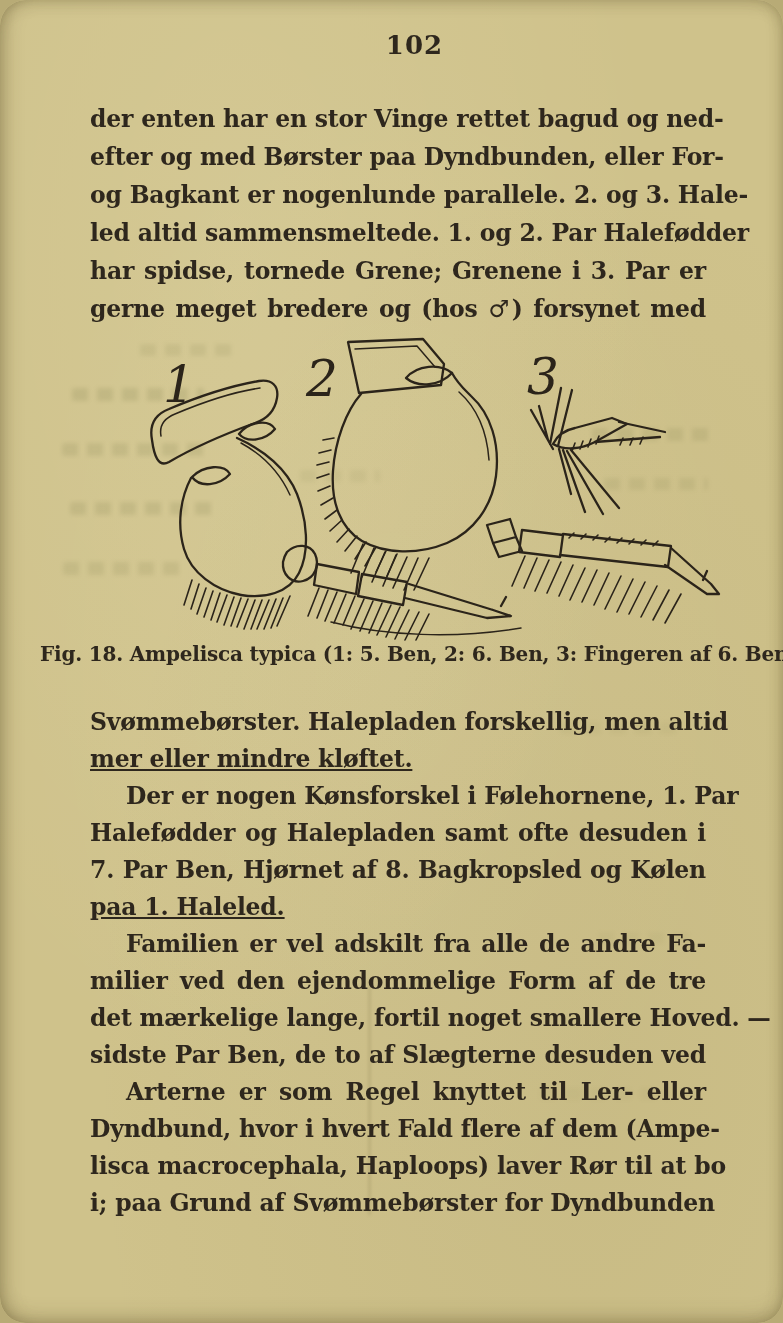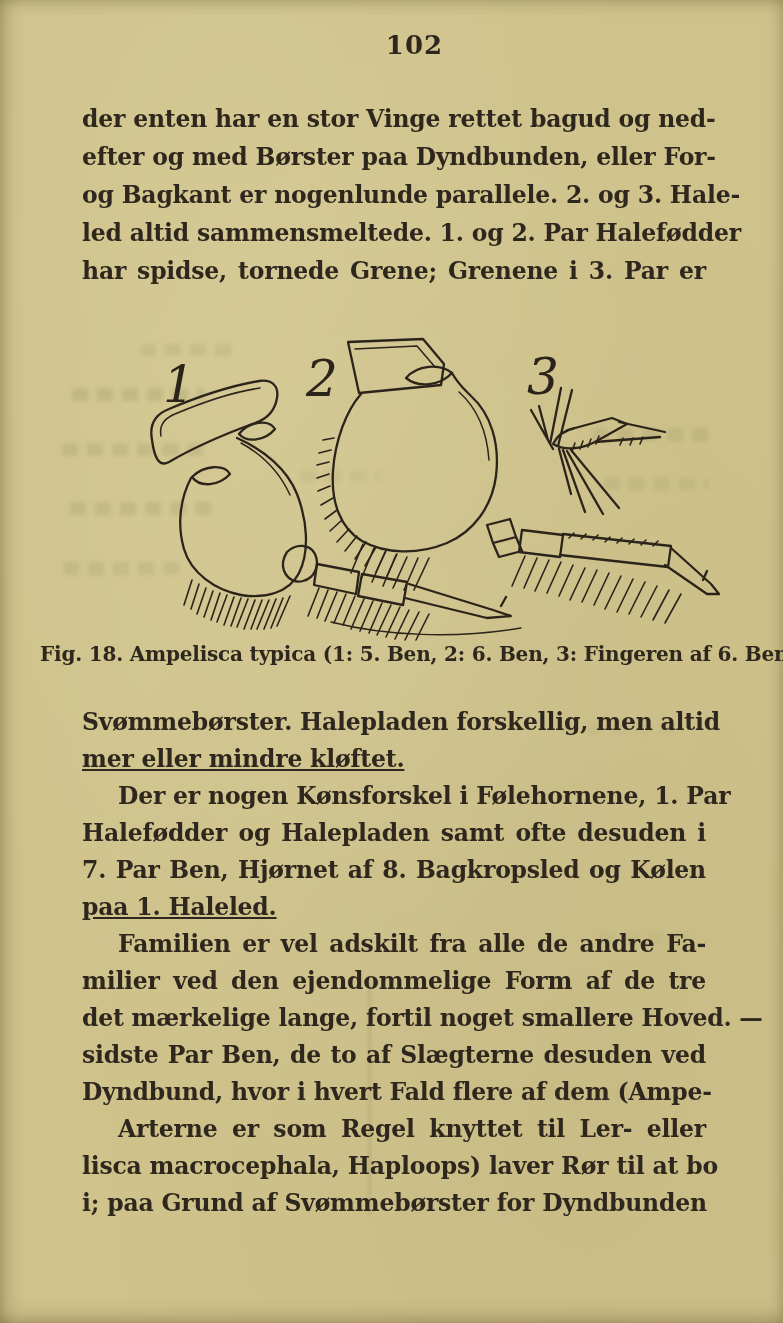--- a/index.html
+++ b/index.html
@@ -10,33 +10,35 @@
       radial-gradient(ellipse at 30% 20%, rgba(255,250,220,.10), transparent 55%),
       radial-gradient(ellipse at 75% 80%, rgba(120,105,55,.08), transparent 60%),
       radial-gradient(ellipse at 50% 50%, rgba(255,255,235,.05), transparent 70%);
     box-shadow:
       inset 10px 0 22px -10px rgba(70,58,22,.40),
       inset -8px 0 18px -10px rgba(70,58,22,.28),
       inset 0 -12px 24px -12px rgba(70,58,22,.32),
       inset 0 10px 20px -12px rgba(70,58,22,.22);
     font-family:"DejaVu Serif","Liberation Serif",serif;
     color:#2e271d;
+    border-radius:26px;
   }
   .pagenum{
     position:absolute;top:30px;left:23px;width:783px;text-align:center;
     font-size:26px;font-weight:700;letter-spacing:1px;
   }
   .block{position:absolute;left:82px;width:624px;}
   .block-top{top:100px;}
   .block-bottom{top:704px;}
   .line{
     height:38px;line-height:38px;font-size:23.5px;font-weight:700;
     letter-spacing:-0.2px;
     text-align:justify;text-align-last:justify;text-justify:inter-word;
     white-space:nowrap;
+    margin-left:8px;
   }
   .block-bottom .line{height:37px;line-height:37px;}
   .line.short{text-align-last:left;text-decoration:underline;}
   .line.indent{padding-left:36px;}
   .caption{
     position:absolute;left:40px;top:642px;width:703px;text-align:center;
     font-size:20px;font-weight:700;letter-spacing:-0.2px;white-space:nowrap;
   }
   .figure{position:absolute;left:63px;top:322px;width:660px;height:318px;}
   .figure svg{overflow:visible;display:block;}
@@ -74,20 +76,21 @@
   <div class="streak" style="left:368px;top:980px;width:3px;height:235px;"></div>
 
   <div class="pagenum">102</div>
 
   <div class="block block-top">
     <div class="line">der enten har en stor Vinge rettet bagud og ned-</div>
     <div class="line">efter og med Børster paa Dyndbunden, eller For-</div>
     <div class="line">og Bagkant er nogenlunde parallele. 2. og 3. Hale-</div>
     <div class="line">led altid sammensmeltede. 1. og 2. Par Halefødder</div>
     <div class="line">har spidse, tornede Grene; Grenene i 3. Par er</div>
+    <div class="line">gerne meget bredere og (hos ♂) forsynet med</div>
   </div>
 
   <div class="figure">
     <svg width="660" height="318" viewBox="0 0 660 318" xmlns="http://www.w3.org/2000/svg">
 
       <text class="figlabel" x="100" y="80">1</text>
       <text class="figlabel" x="243" y="74">2</text>
       <text class="figlabel" x="464" y="72">3</text>
 
       <g>
@@ -139,19 +142,19 @@
     <div class="line">Svømmebørster. Halepladen forskellig, men altid</div>
     <div class="line short">mer eller mindre kløftet.</div>
     <div class="line indent">Der er nogen Kønsforskel i Følehornene, 1. Par</div>
     <div class="line">Halefødder og Halepladen samt ofte desuden i</div>
     <div class="line">7. Par Ben, Hjørnet af 8. Bagkropsled og Kølen</div>
     <div class="line short">paa 1. Haleled.</div>
     <div class="line indent">Familien er vel adskilt fra alle de andre Fa-</div>
     <div class="line">milier ved den ejendommelige Form af de tre</div>
     <div class="line">det mærkelige lange, fortil noget smallere Hoved. —</div>
     <div class="line">sidste Par Ben, de to af Slægterne desuden ved</div>
+    <div class="line indent">Arterne er som Regel knyttet til Ler- eller</div>
     <div class="line">Dyndbund, hvor i hvert Fald flere af dem (Ampe-</div>
-    <div class="line indent">Arterne er som Regel knyttet til Ler- eller</div>
     <div class="line">lisca macrocephala, Haploops) laver Rør til at bo</div>
     <div class="line">i; paa Grund af Svømmebørster for Dyndbunden</div>
   </div>
 
 </div>
 
 </body></html>

